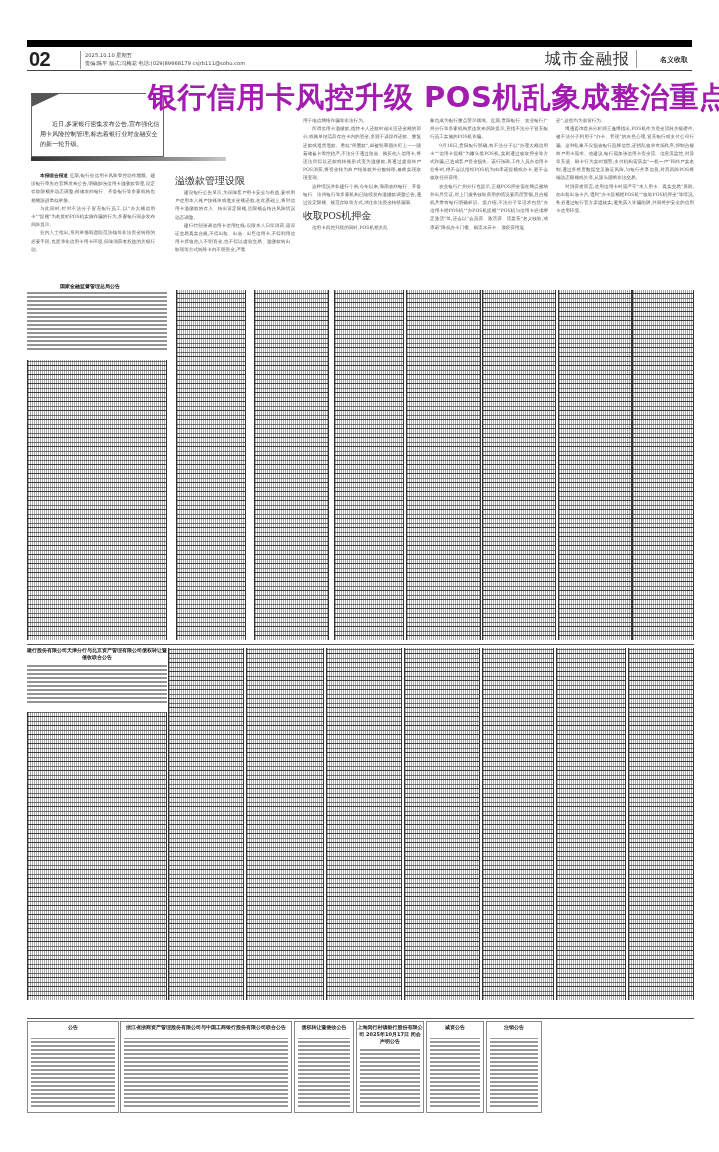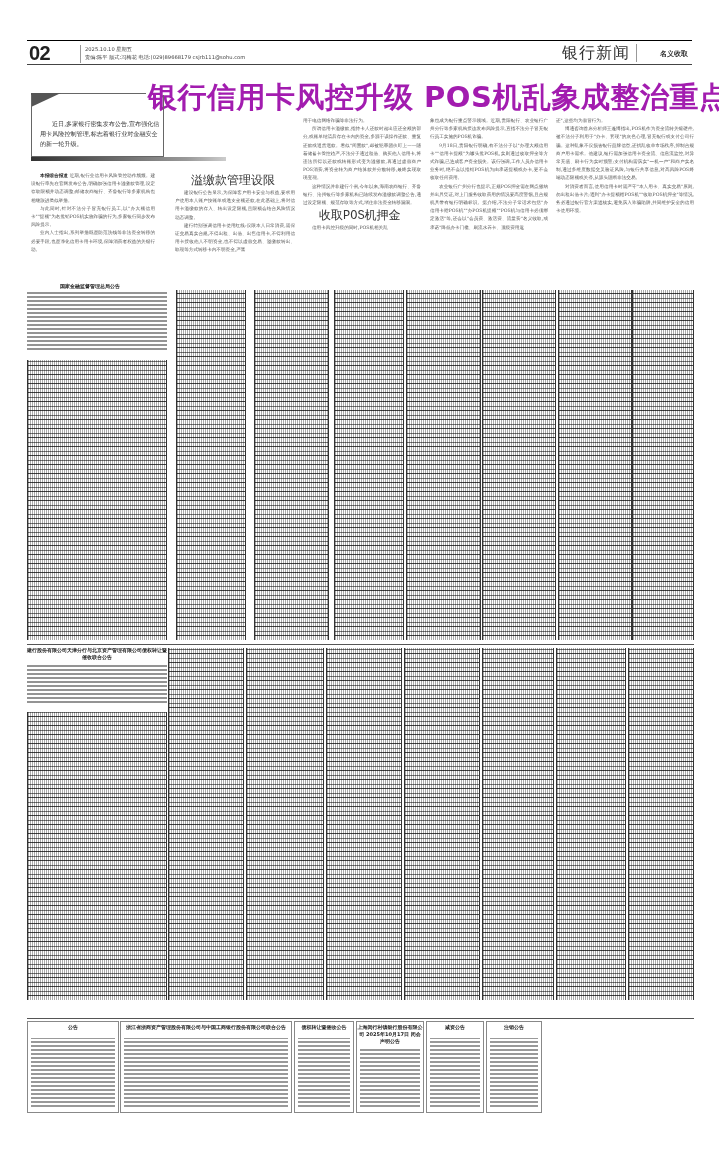--- a/index.html
+++ b/index.html
@@ -1,37 +1,37 @@
 <!DOCTYPE html>
 <html><head>
 <meta charset="utf-8">
 <style>
   * { margin: 0; padding: 0; box-sizing: border-box; }
   html, body { width: 719px; height: 1152px; background: #ffffff; overflow: hidden; }
   body { font-family: "DejaVu Serif", serif; color: #2a2a2a; position: relative; }
 
-  .masthead { position: absolute; left: 27px; top: 40px; width: 665px; height: 24px; border-top: 1px solid #000000; }
+  .masthead { position: absolute; left: 27px; top: 40px; width: 665px; height: 24px; border-top: 7px solid #000000; }
   .masthead .bottomrule { position: absolute; left: 0; right: 0; top: 23px; height: 1px; background: #444; }
   .page-num { position: absolute; left: 2px; top: 1px; font-family: "Liberation Sans", sans-serif; font-weight: bold; font-size: 20px; color: #222; letter-spacing: -0.5px; }
   .mast-sep { position: absolute; left: 53px; top: 4px; width: 1px; height: 18px; background: #999; }
   .mast-meta { position: absolute; left: 58px; top: 4px; font-family: "DejaVu Sans", sans-serif; font-size: 5.2px; line-height: 8px; color: #444; white-space: nowrap; }
   .section-name { position: absolute; right: 62px; top: 2px; font-family: "DejaVu Sans", sans-serif; font-size: 16px; color: #333; letter-spacing: 1px; }
   .mast-sep2 { position: absolute; right: 55px; top: 3px; width: 1px; height: 18px; background: #999; }
   .paper-name { position: absolute; right: 4px; top: 8px; font-family: "DejaVu Serif", serif; font-size: 7px; font-weight: bold; color: #333; }
 
   .headline { position: absolute; left: 148px; top: 78px; font-family: "DejaVu Sans", sans-serif; font-weight: bold; font-size: 29px; color: #a21caf; letter-spacing: 0.5px; white-space: nowrap; }
   .lead-box { position: absolute; left: 31px; top: 95px; width: 133px; height: 62px; border: 1px solid #666; border-top: none; }
   .lead-corner { position: absolute; left: 31px; top: 93px; width: 0; height: 0; border-top: 14px solid #555; border-right: 30px solid transparent; }
   .lead-rule { position: absolute; left: 31px; top: 93px; width: 115px; height: 1px; background: #666; }
   .lead-text { position: absolute; left: 40px; top: 119px; width: 120px; font-family: "DejaVu Sans", sans-serif; font-size: 6.1px; line-height: 10px; color: #333; text-indent: 12px; }
   .lead-bar { position: absolute; left: 31px; top: 157px; width: 195px; height: 4px; background: linear-gradient(to right, #333, #999 80%, #ccc); }
 
   .col { position: absolute; font-size: 4.6px; line-height: 8.2px; color: #555; text-align: justify; }
   .col p { text-indent: 9px; margin: 0; }
-  .col .sub { font-family: Liberation Mono, monospace; font-size: 12px; line-height: 12px; color: #333; margin: 3px 16px 2px; text-indent: 0; }
+  .col .sub { font-family: Liberation Serif, serif; font-size: 10px; line-height: 12px; color: #333; margin: 3px 0 2px; text-indent: 0; }
   .col b { color: #222; }
   .ad-table { position: absolute; border-left: 1px solid #333; border-right: 1px solid #333; background:
       repeating-linear-gradient(0deg, #ffffff 0px, #ffffff 4px, #444 4px, #444 5px, #ffffff 5px, #ffffff 8px, #777 8px, #777 9px),
       repeating-linear-gradient(90deg, #aaa 0px, #aaa 1px, #fff 1px, #fff 2px); background-blend-mode: multiply; }
   .ad-text { position: absolute; background: repeating-linear-gradient(0deg, #fff 0px, #fff 2px, #888 2px, #888 4px); opacity: 0.9; }
   .ad-title { position: absolute; font-family: "DejaVu Sans", sans-serif; font-weight: bold; font-size: 5px; color: #222; text-align: center; white-space: nowrap; background: #fff; }
   .hline { position: absolute; height: 1px; background: #555; }
   .notice-box { position: absolute; border: 1px solid #888; background: #fff; }
   .notice-box .t { font-family: "DejaVu Sans", sans-serif; font-weight: bold; font-size: 5px; line-height: 7px; text-align: center; color: #222; margin-top: 2px; }
   .notice-box .body { position: absolute; left: 3px; right: 3px; top: 16px; bottom: 3px; background: repeating-linear-gradient(0deg, #fff 0px, #fff 2px, #999 2px, #999 4px); }
@@ -39,21 +39,21 @@
 </head>
 <body>
 
 <div class="masthead">
   <div class="page-num">02</div>
   <div class="mast-sep"></div>
   <div class="mast-meta">
     <div>2025.10.10  星期五</div>
     <div>责编:陈平  版式:冯梅花  电话:(029)89668179  csjrb111@sohu.com</div>
   </div>
-  <div class="section-name">银行新闻</div>
+  <div class="section-name">城市金融报</div>
   <div class="mast-sep2"></div>
   <div class="paper-name">名义收取</div>
   <div class="bottomrule"></div>
 </div>
 
 <div class="headline">银行信用卡风控升级  POS机乱象成整治重点</div>
 <div class="lead-rule"></div>
 <div class="lead-corner"></div>
 <div class="lead-box" style="width:133px;"></div>
 <div class="lead-text">近日,多家银行密集发布公告,宣布强化信用卡风险控制管理,标志着银行业对金融安全的新一轮升级。</div>

